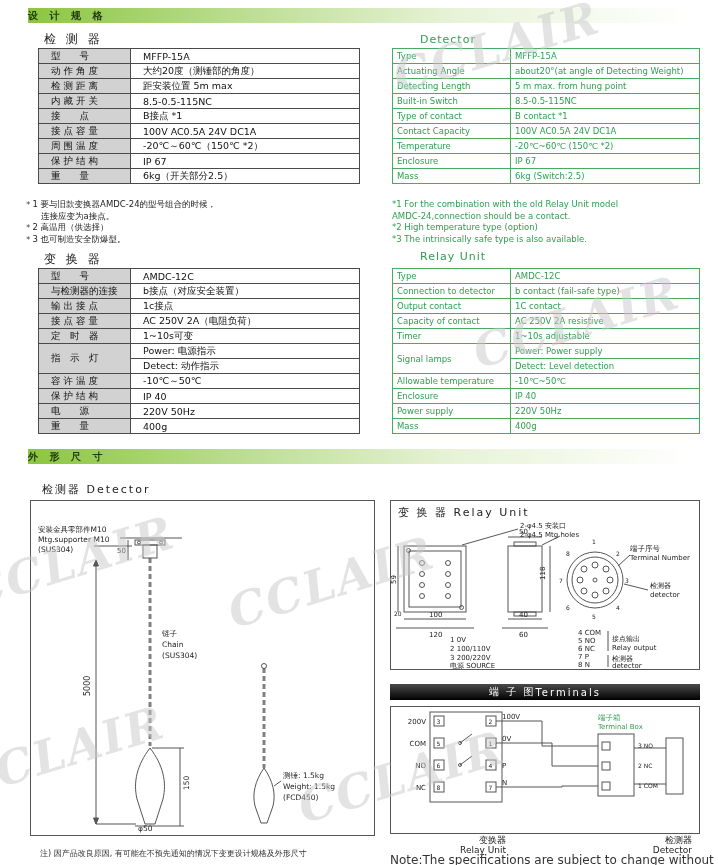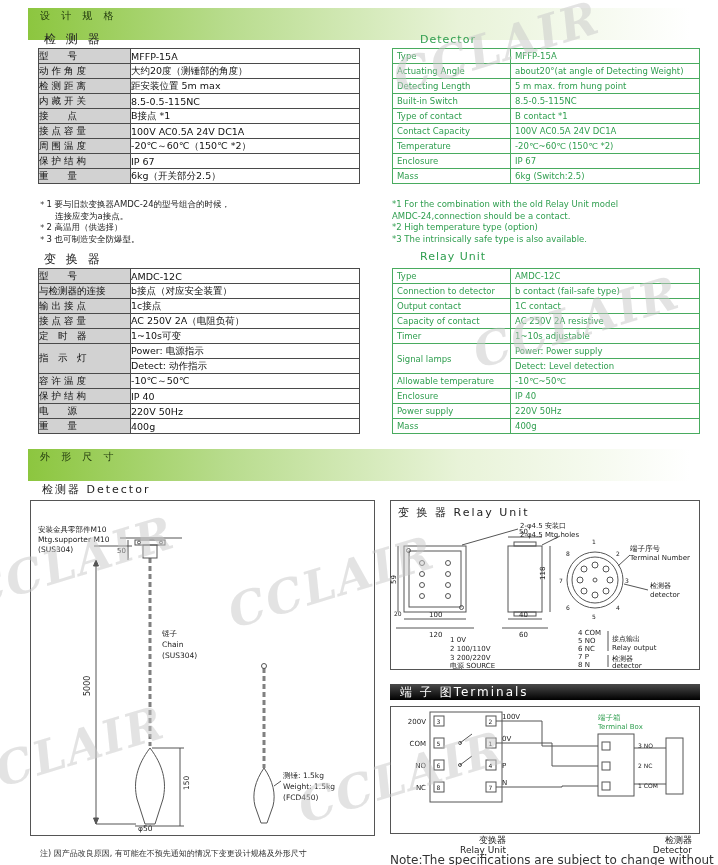--- a/index.html
+++ b/index.html
@@ -1,37 +1,37 @@
 <!DOCTYPE html>
 <html><head>
 <meta charset="utf-8">
 <style>
   *{margin:0;padding:0;box-sizing:border-box}
   body{background:#fff}
   .page{position:relative;width:718px;height:865px;background:#fff;overflow:hidden;
         font-family:"DejaVu Sans","Liberation Sans",sans-serif;color:#1a1a1a}
   .abs{position:absolute}
-  .greenbar{left:28px;width:662px;height:32px;line-height:15px;padding-left:12px;
-            font-size:10px;font-weight:normal;letter-spacing:4px;color:#233c0e;
+  .greenbar{left:28px;width:662px;height:15px;line-height:15px;
+            font-size:10px;font-weight:bold;letter-spacing:4px;color:#233c0e;
             background:linear-gradient(90deg,#8cc63f,#b8dc8d 30%,#e8f3d8 65%,#ffffff)}
   .cn-title{font-size:12px;letter-spacing:3px;color:#222}
   .en-title{font-size:11px;letter-spacing:1px;color:#2f9e4f}
   table{border-collapse:collapse;table-layout:fixed}
   .cn{font-size:9.5px;color:#111}
-  .cn td{border:1px solid #4a4a4a;height:15px;padding:0 0;white-space:nowrap;overflow:hidden}
+  .cn td{border:1px solid #4a4a4a;height:15px;padding:0 12px;white-space:nowrap;overflow:hidden}
   .cn .lbl{background:#d2d2d2}
   .en{font-size:8.5px;color:#2f9e4f}
   .en td{border:1px solid #49ab5f;height:15px;padding:0 4px;white-space:nowrap;overflow:hidden}
   .notes{font-size:8.5px;line-height:11.5px}
   .cnc{color:#222}
   .enc{color:#2f9e4f}
   .panel{border:1px solid #555}
   .panel-title{font-size:11px;letter-spacing:2px;color:#222}
-  .blackbar{display:flex;justify-content:flex-start;align-items:center;padding:0 10px;
-            background:linear-gradient(180deg,#4a4a4a,#000);color:#fff;font-size:12px;letter-spacing:2px}
+  .blackbar{display:flex;justify-content:center;align-items:center;padding:0 10px;
+            background:linear-gradient(180deg,#4a4a4a,#000);color:#fff;font-size:10px;letter-spacing:2px}
   .bot-label{text-align:right;font-size:9px;line-height:10px;color:#222}
   .footnote{font-size:8px;color:#333}
   .wm{font-family:"DejaVu Serif","Liberation Serif",serif;font-style:italic;font-weight:bold;
       font-size:46px;letter-spacing:2px;color:#c9c9c9;opacity:.5;transform:rotate(-17deg);
       pointer-events:none;z-index:9}
   svg{overflow:visible}
   svg text{font-family:"DejaVu Sans","Liberation Sans",sans-serif;fill:#222;stroke:none}
   .t6{font-size:6px}.t7{font-size:7px}.t75{font-size:7.5px}.t8{font-size:8px}
   .tg{fill:#2f9e4f}
 </style>
@@ -137,21 +137,21 @@
           <td class="lbl">Enclosure</td>
           <td>IP 67</td>
         </tr>
     <tr>
           <td class="lbl">Mass</td>
           <td>6kg (Switch:2.5)</td>
         </tr>
   </tbody>
     </table>
 
-  <div class="notes cnc abs" style="left:38px;top:199px">
+  <div class="notes cnc abs" style="left:24px;top:199px">
     <div>＊1 要与旧款变换器AMDC-24的型号组合的时候，</div>
     <div>　　连接应变为a接点。</div>
     <div>＊2 高温用（供选择）</div>
     <div>＊3 也可制造安全防爆型。</div>
   </div>
   <div class="notes enc abs" style="left:392px;top:199px">
     <div>*1  For the combination with the old Relay Unit model</div>
     <div>      AMDC-24,connection should be a contact.</div>
     <div>*2  High temperature type (option)</div>
     <div>*3  The intrinsically safe type is also available.</div>

